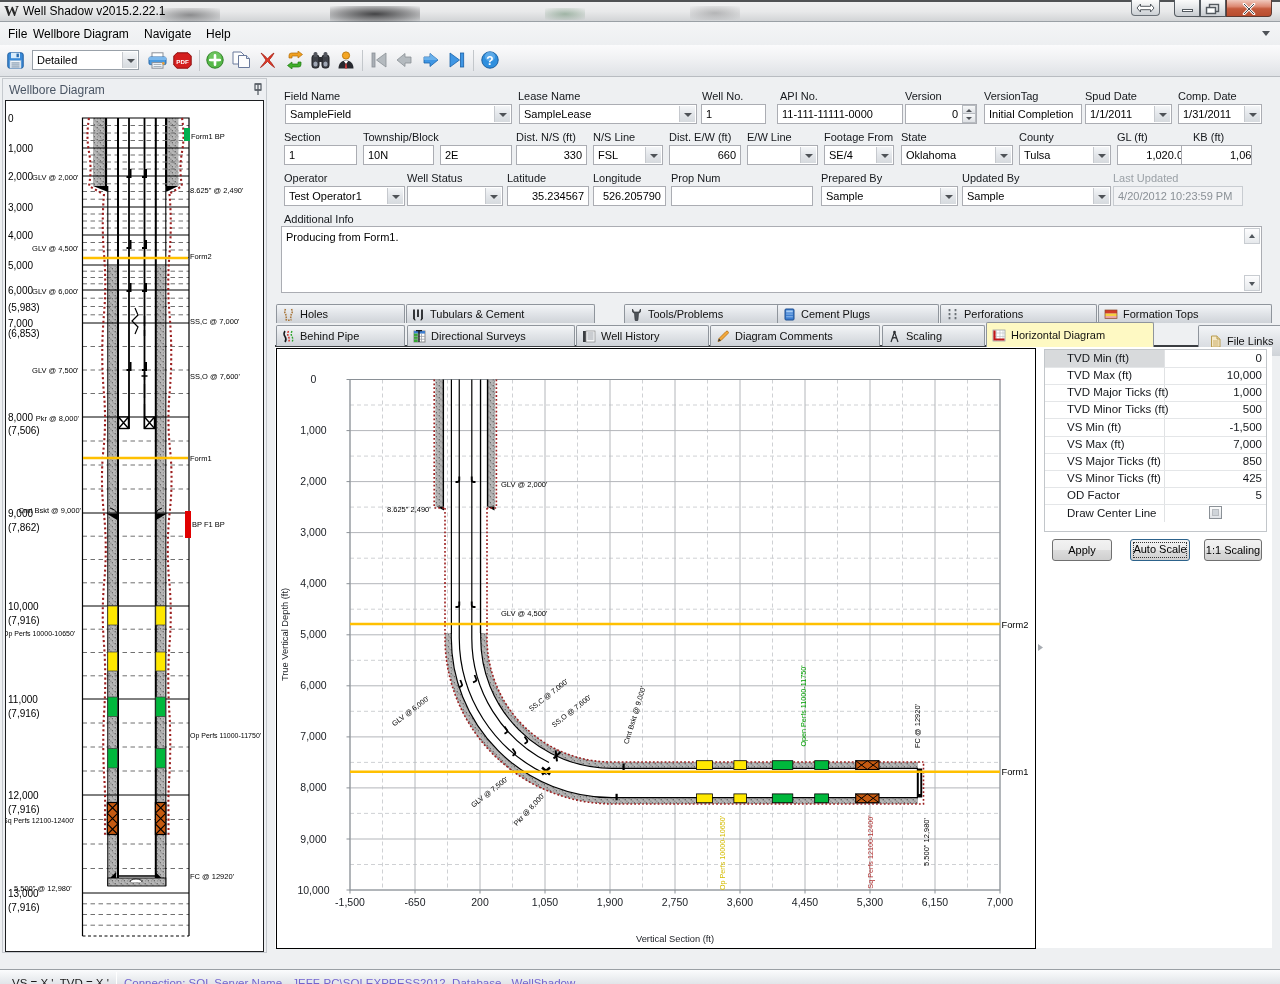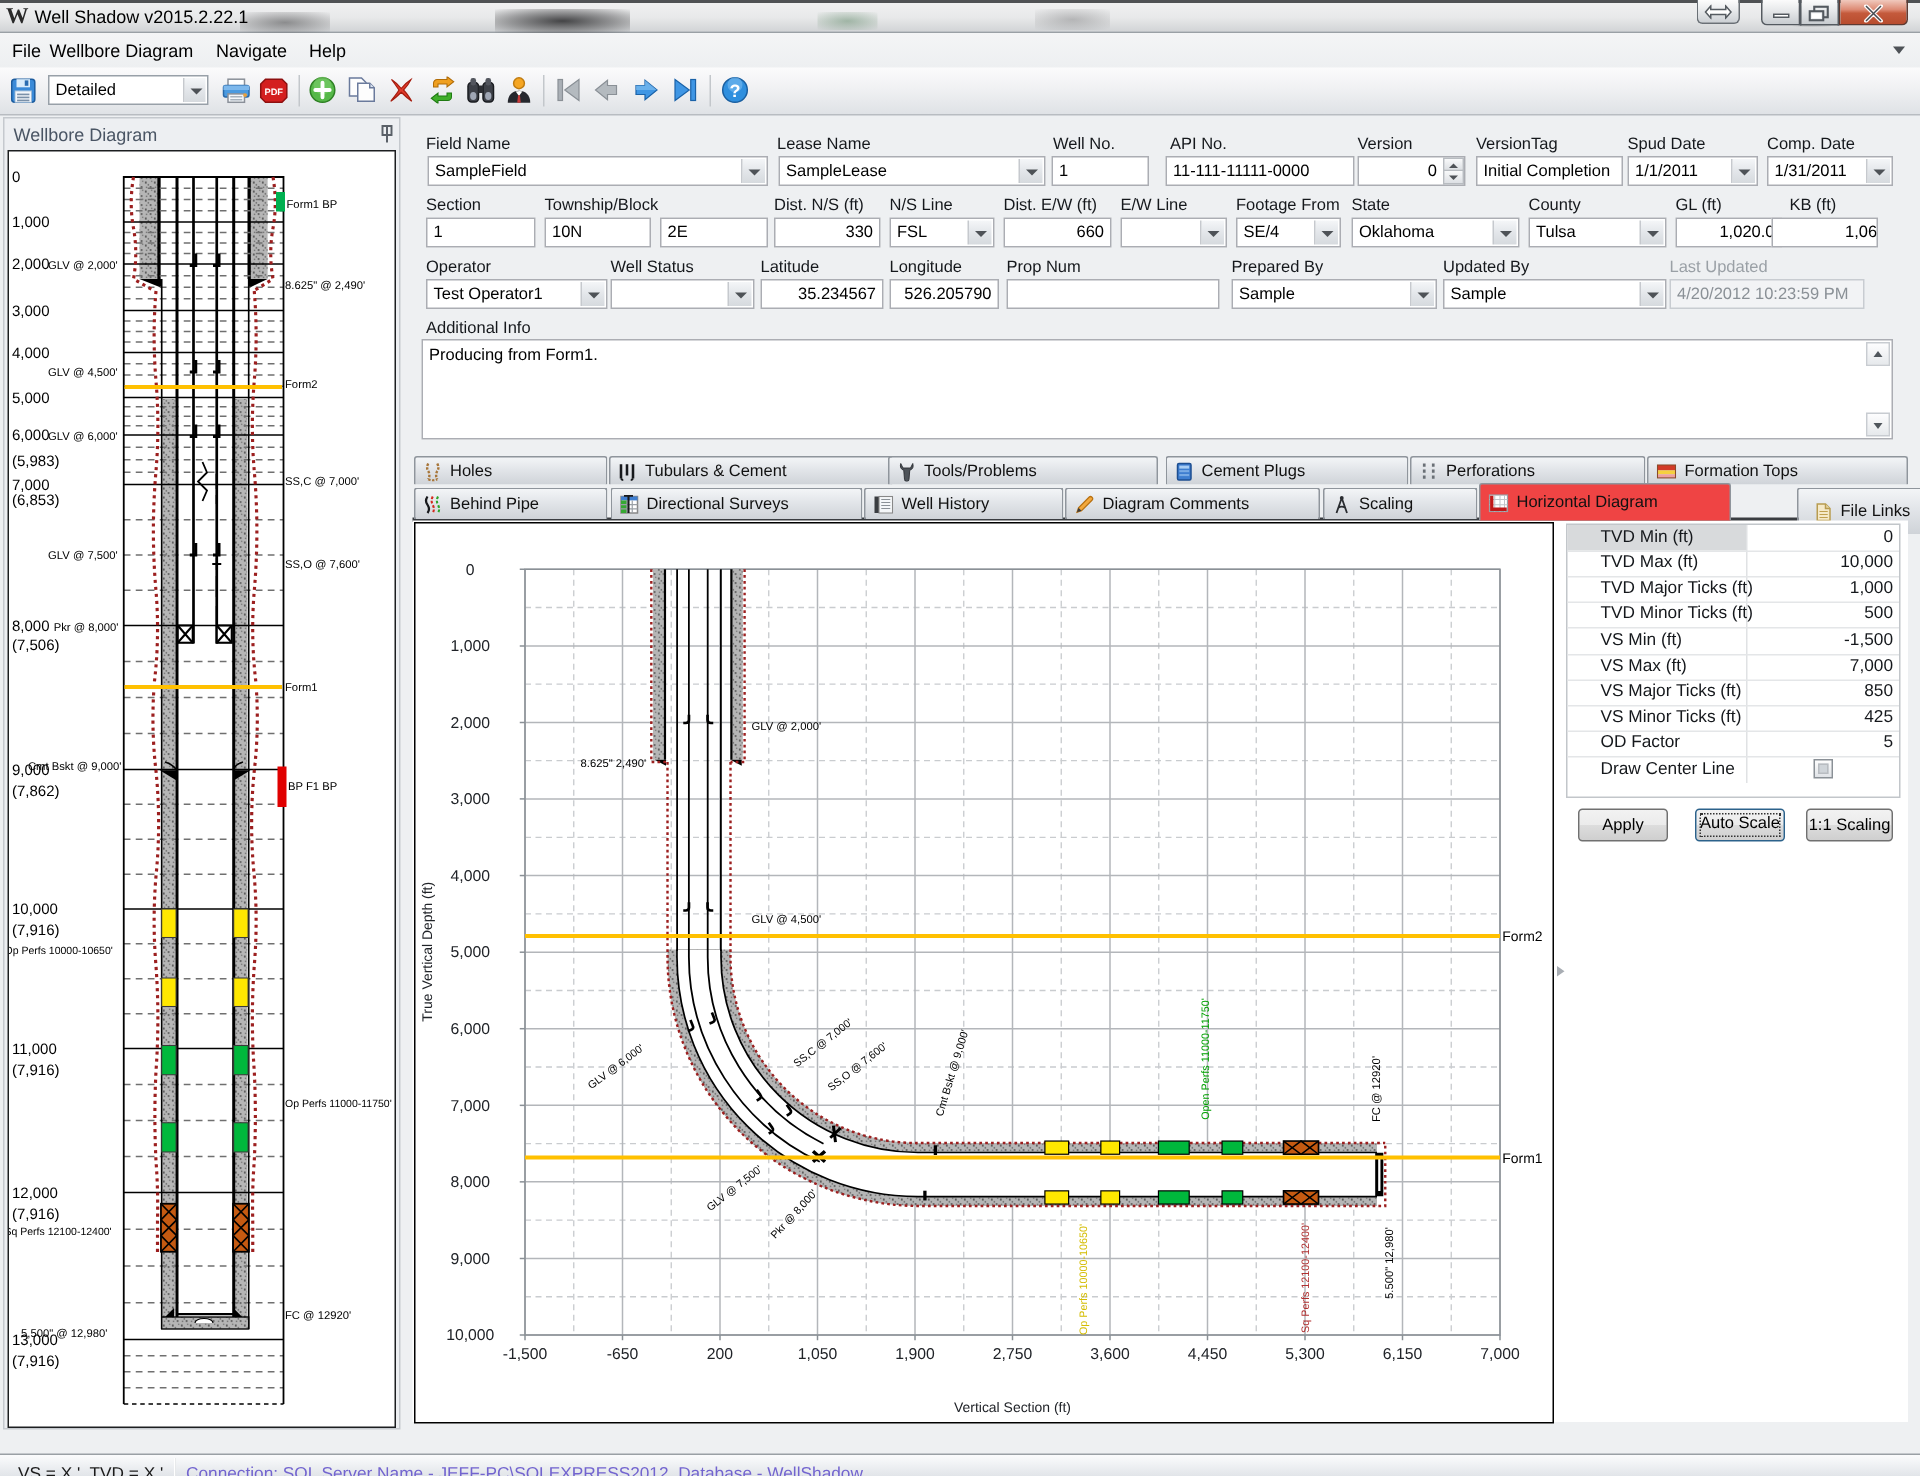--- a/index.html
+++ b/index.html
@@ -411,21 +411,21 @@
 <div id="tabs">
   <div class="abs" style="left:275px;top:345px;width:1005px;height:2.5px;background:#3a3d41;"></div>
 
   <div class="tab" style="left:276px;top:304px;width:129px;height:19px;"><svg width="13" height="13">
         <path d="M3.5 1 q-1.5 3 0 5 q1.5 3 0 5.5 M9.5 1 q1.5 3 0 5 q-1.5 3 0 5.5 M3.5 11.5 q3 1.5 6 0" stroke="#a8763a" stroke-width="1.6" fill="none" stroke-dasharray="1.6,1"></path>
       </svg>Holes</div>
   <div class="tab" style="left:406px;top:304px;width:189px;height:19px;"><svg width="13" height="13">
         <path d="M2 1.5 V11 M6 1.5 V9 M10 1.5 V11" stroke="#17191c" stroke-width="1.7"></path>
         <path d="M2 11 q0.5 1 1.5 1 M10 11 q-0.5 1 -1.5 1" stroke="#17191c" stroke-width="1.2" fill="none"></path>
       </svg>Tubulars &amp; Cement</div>
-  <div class="tab" style="left:592px;top:304px;width:180px;height:19px;"><svg width="13" height="13">
+  <div class="tab" style="left:624px;top:304px;width:180px;height:19px;"><svg width="13" height="13">
         <path d="M2.5 1 q-1 3.5 2 4.5 L5 11.5 q0 1.5 1.5 1.5 q1.5 0 1.5-1.5 L8.5 5.5 q3-1 2-4.5 L9 4 H4 Z" fill="#4e5359" stroke="#2a2d31" stroke-width="0.6"></path>
       </svg>Tools/Problems</div>
   <div class="tab" style="left:777px;top:304px;width:162px;height:19px;"><svg width="13" height="13">
         <rect x="2" y="1" width="9" height="11" rx="1" fill="#3e7ed0" stroke="#1d4e90"></rect>
         <rect x="3.2" y="2.4" width="6.6" height="2" fill="#a8cdf4"></rect>
         <rect x="3.2" y="5.4" width="6.6" height="1.4" fill="#78aae4"></rect>
         <rect x="3.2" y="8" width="6.6" height="1.4" fill="#78aae4"></rect>
       </svg>Cement Plugs</div>
   <div class="tab" style="left:940px;top:304px;width:157px;height:19px;"><svg width="13" height="13">
         <path d="M3.5 1 V12 M9.5 1 V12" stroke="#6a7076" stroke-width="1.8" stroke-dasharray="2.2,1.8"></path>
@@ -455,21 +455,21 @@
         <path d="M5.5 3 H11.5 M5.5 5 H11.5 M5.5 7 H11.5 M5.5 9 H11.5" stroke="#8a9096" stroke-width="0.8"></path>
       </svg>Well History</div>
   <div class="tab" style="left:710px;top:325px;width:170px;height:21px;"><svg width="14" height="13">
         <path d="M2 11.5 L3 8.5 L10 1.5 q1-1 2 0 q1 1 0 2 L5 10.5 Z" fill="#f2a83c" stroke="#b87010" stroke-width="0.8"></path>
         <path d="M2 11.5 L3 8.5 L5 10.5 Z" fill="#3a3d41"></path>
       </svg>Diagram Comments</div>
   <div class="tab" style="left:882px;top:325px;width:103px;height:21px;"><svg width="13" height="13">
         <path d="M6.5 2 L3 12 M6.5 2 L10 12 M4.2 8.5 q2.3 -1.6 4.6 0" stroke="#2a2d31" stroke-width="1.2" fill="none"></path>
         <circle cx="6.5" cy="2" r="1.3" fill="#2a2d31"></circle>
       </svg>Scaling</div>
-  <div class="tab" style="left:986px;top:322px;width:168px;height:25px;background:#ef4444;border-color:#8f959c;z-index:5;"><svg width="14" height="13">
+  <div class="tab" style="left:986px;top:322px;width:168px;height:25px;background:#fef9c3;border-color:#8f959c;z-index:5;"><svg width="14" height="13">
         <rect x="1" y="1" width="12" height="11" fill="#fff" stroke="#9aa0a6" stroke-width="0.8"></rect>
         <path d="M4.5 1 V12 M8 1 V12 M11 1 V12 M1 4 H13 M1 7.5 H13" stroke="#c0c4c8" stroke-width="0.7"></path>
         <path d="M2.5 1.5 V10.5 H12.5" stroke="#c01818" stroke-width="2.2" fill="none"></path>
       </svg>Horizontal Diagram</div>
   <div class="tab" style="left:1198px;top:325px;width:116px;height:31px;padding-left:10px;"><svg width="13" height="13">
         <path d="M2.5 1 H8 L11 4 V12 H2.5 Z" fill="#f5e9c8" stroke="#b89c50"></path>
         <path d="M8 1 V4 H11" fill="#e8d8a8" stroke="#b89c50"></path>
         <path d="M4 6 H9.5 M4 8 H9.5 M4 10 H9.5" stroke="#c0a050" stroke-width="0.8"></path>
       </svg>File Links</div>
 </div>

